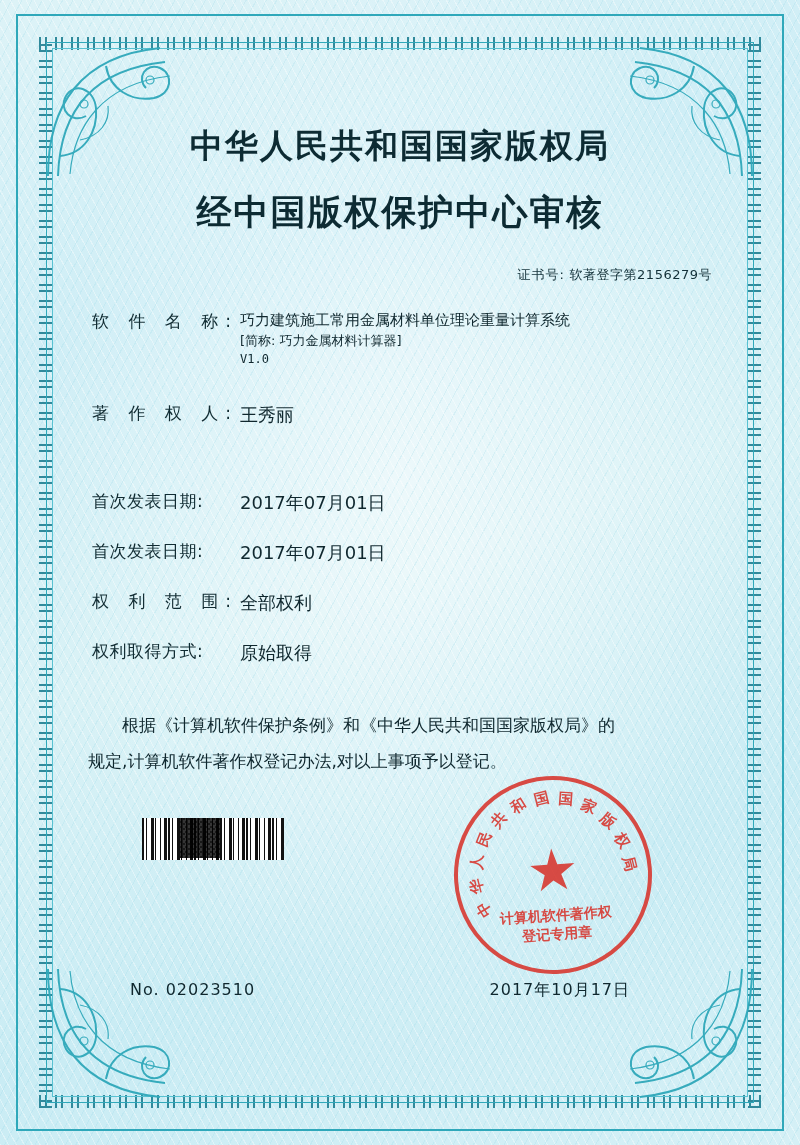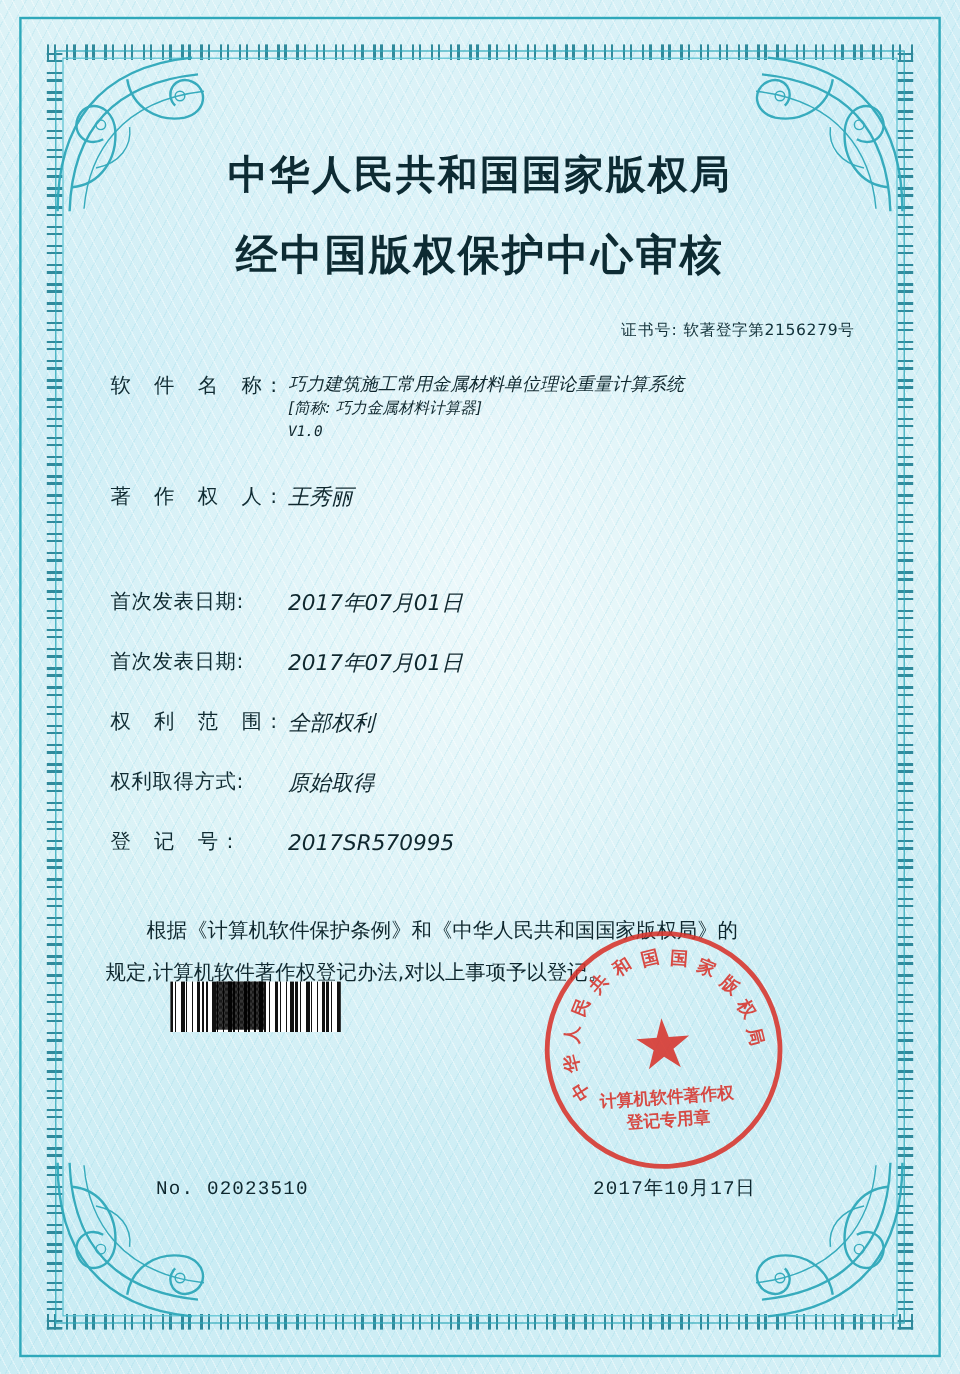--- a/index.html
+++ b/index.html
@@ -121,21 +121,20 @@
     font-family: "DejaVu Sans", "Liberation Sans", sans-serif;
   }
   .f-label.spaced {
     
     letter-spacing: 7px;
   }
   .f-value {
     font-size: 15px;
     color: #0f272e;
     line-height: 1.45;
-    font-style: italic;
   }
   .f-value.big { font-size: 18px; }
   .f-value .sub-line { display: block; font-size: 13px; }
   .f-value .ver-line { display: block; font-size: 12px; font-family: "DejaVu Sans Mono", monospace; }
 
   .row-software { margin-bottom: 34px; }
   .row-owner { margin-bottom: 62px; }
   .row-dev { margin-bottom: 24px; }
   .row-pub { margin-bottom: 24px; }
   .row-acq { margin-bottom: 24px; }
@@ -234,21 +233,20 @@
   .footer-row {
     position: absolute;
     left: 60px;
     right: 40px;
     top: 218px;
     display: flex;
     justify-content: space-between;
     align-items: baseline;
     font-size: 16px;
     color: #0f272e;
-    font-family: Liberation Mono, monospace;
   }
   .footer-no { letter-spacing: 1px; }
   .footer-date { letter-spacing: 1px; padding-right: 60px; }
 </style>
 </head>
 <body>
 
 <div class="page">
 
   <div class="frame-outer"></div>
@@ -344,24 +342,20 @@
       <div class="field-row row-scope">
         <div class="f-label spaced">权 利 范 围:</div>
         <div class="f-value big">全部权利</div>
       </div>
 
       <div class="field-row row-acq">
         <div class="f-label">权利取得方式:</div>
         <div class="f-value big">原始取得</div>
       </div>
 
-      <div class="field-row row-reg">
-        <div class="f-label spaced">登 记 号:</div>
-        <div class="f-value big">2017SR570995</div>
-      </div>
 
     </div>
 
     <div class="paragraph">
       <span class="indent"></span><span>根据《计算机软件保护条例》和《中华人民共和国国家版权局》的</span><br>
       <span>规定,计算机软件著作权登记办法,对以上事项予以登记。</span>
     </div>
 
     <div class="bottom-area">
 

